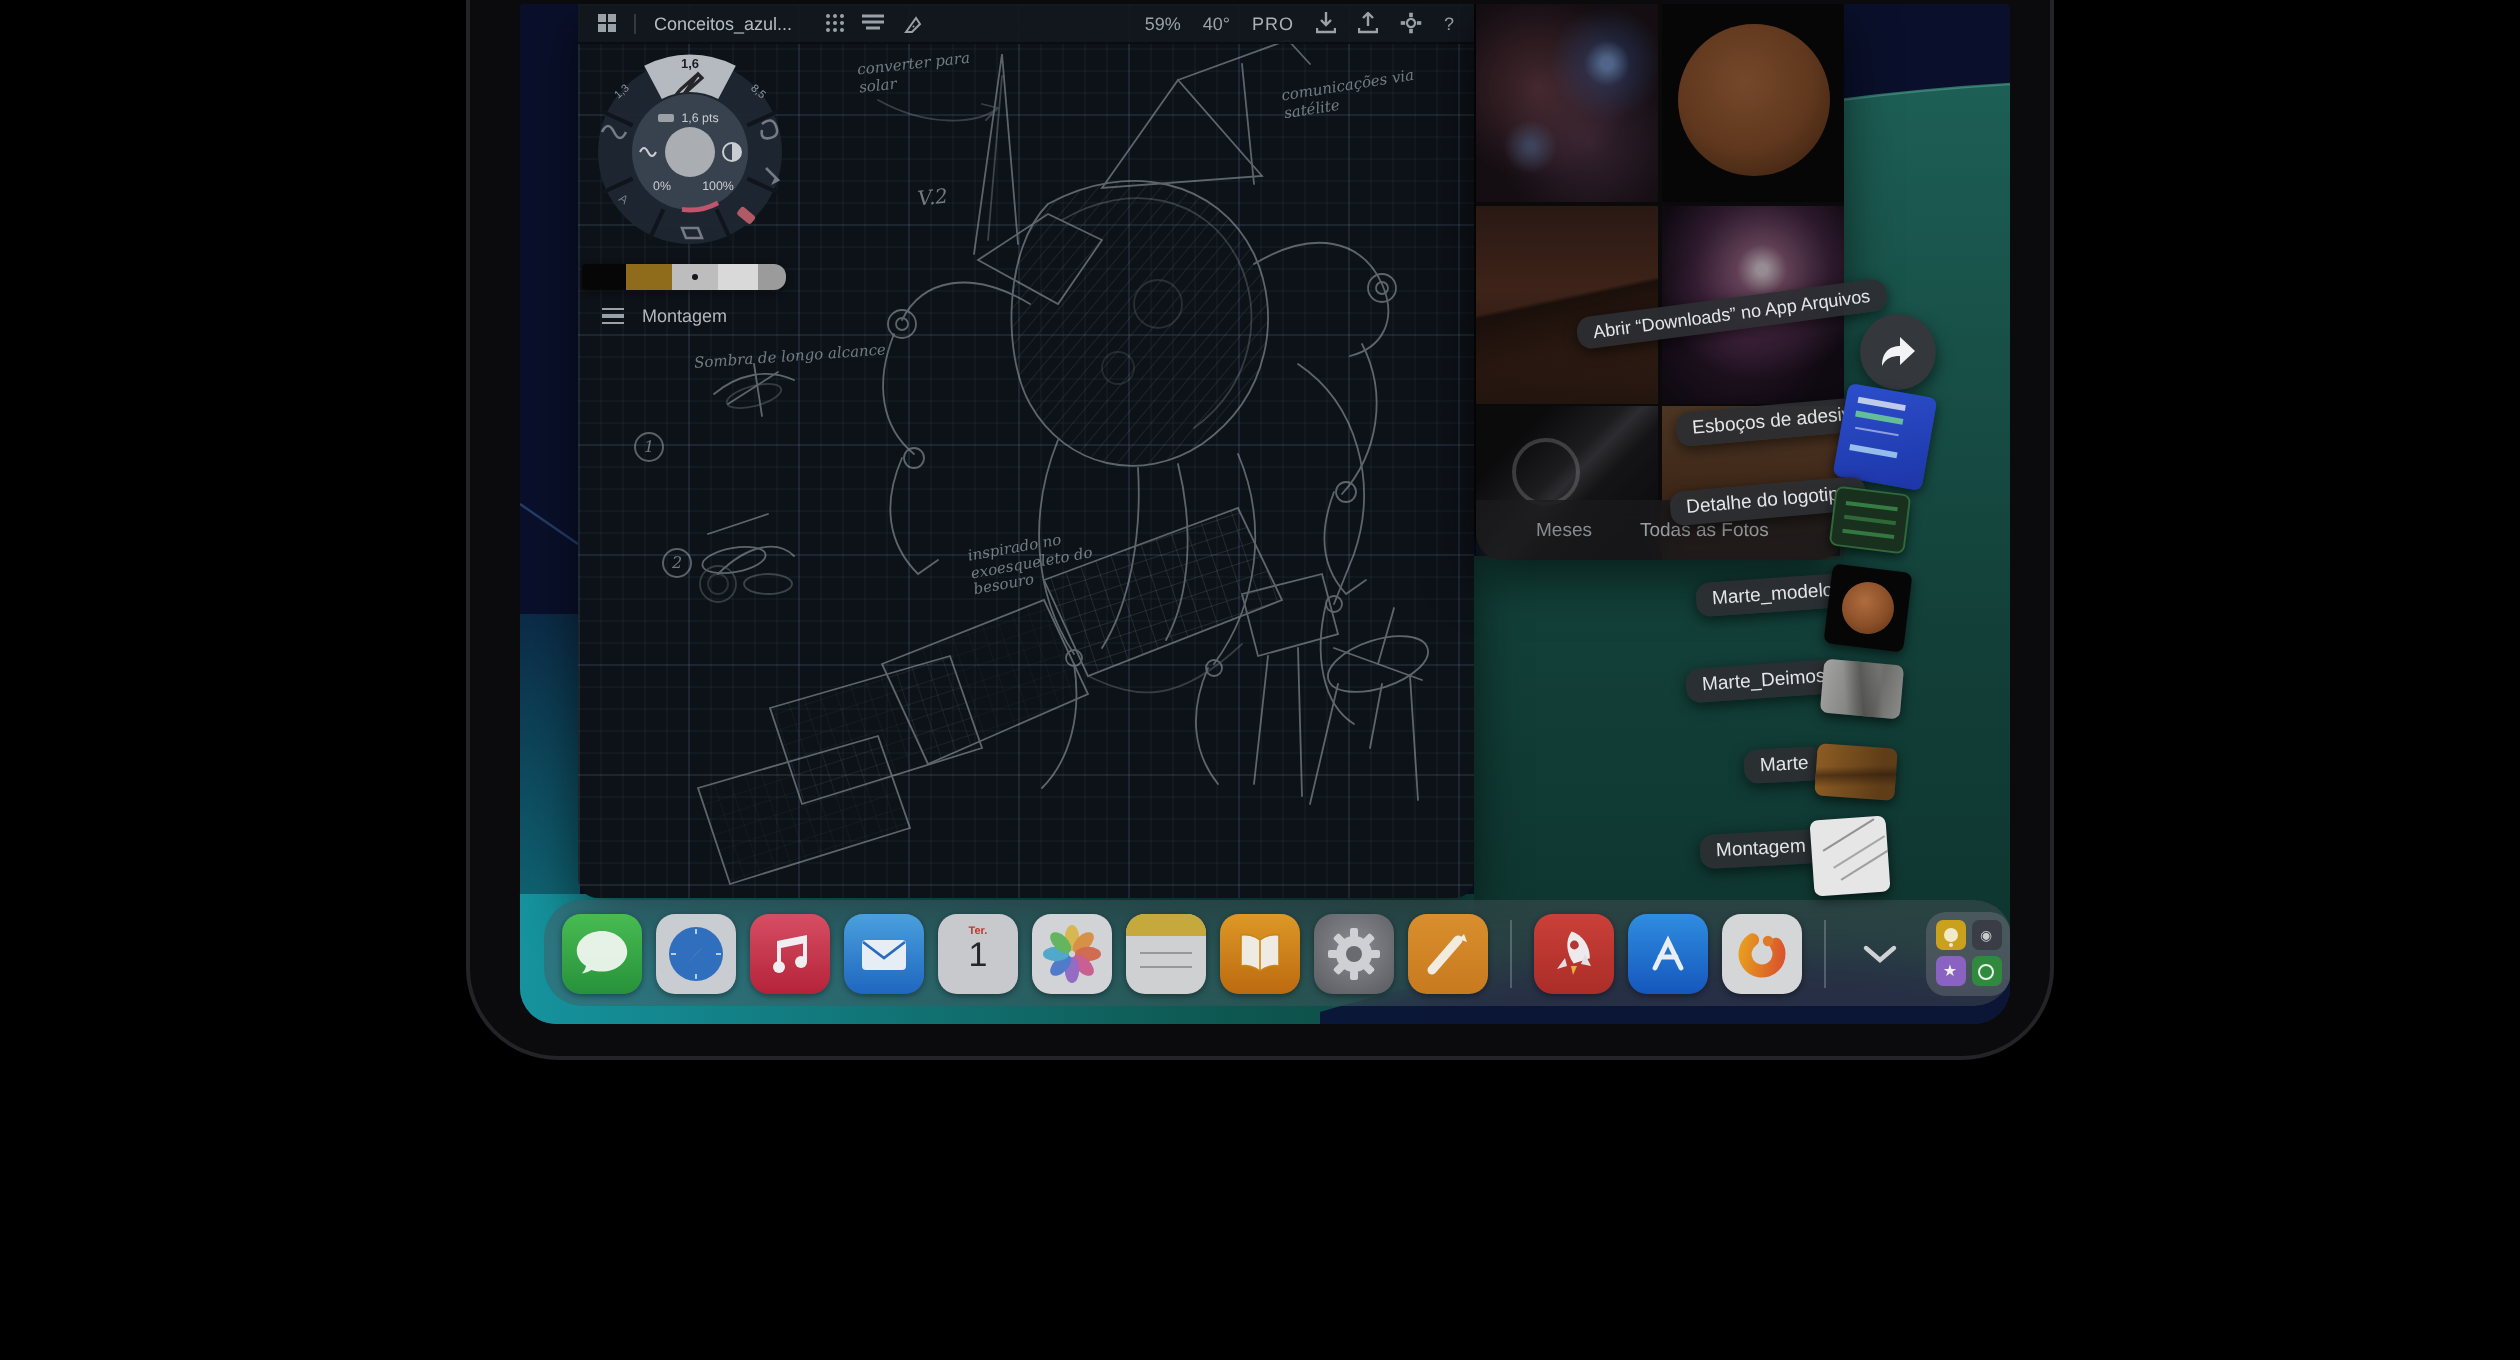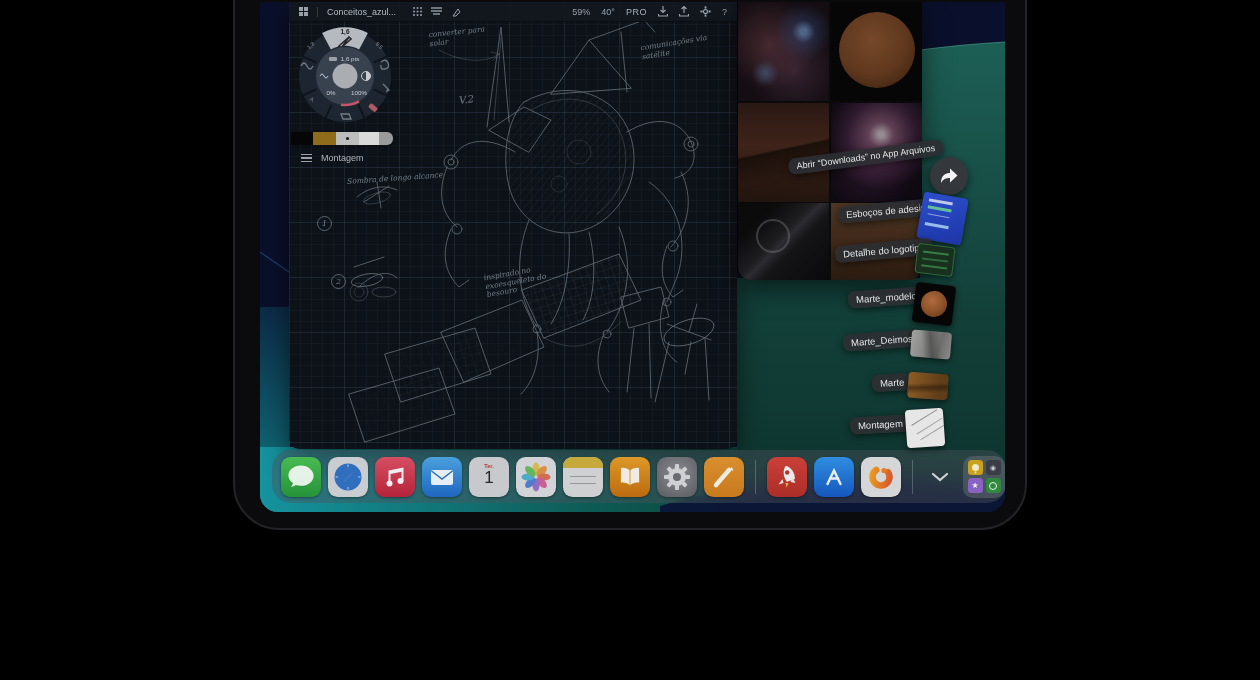--- a/index.html
+++ b/index.html
@@ -397,20 +397,24 @@
       <div class="win photos">
         <div class="pgrid">
           <div class="ph ph-flame"></div>
           <div class="ph ph-marsglobe"></div>
           <div class="ph ph-marssurface"></div>
           <div class="ph ph-orion"></div>
           <div class="ph ph-craft"></div>
           <div class="ph ph-desert"></div>
         </div>
         <div class="pdim"></div>
+        <div class="pbar">
+          <span class="ptab months">Meses</span>
+          <span class="ptab all">Todas as Fotos</span>
+        </div>
       </div>
 
       <div class="dock">
         <div class="app a-msg">
           <svg width="40" height="40">
               <path d="M20 8.5c-7 0-12.6 4.4-12.6 9.9 0 3.1 1.8 5.8 4.6 7.6-.3 1.5-1.1 2.8-2.2 3.8 1.8-.2 3.5-.9 4.9-1.8 1.6.5 3.4.8 5.3.8 7 0 12.6-4.4 12.6-9.9S27 8.5 20 8.5z" fill="#eef6ee" opacity="0.95"></path>
             </svg>
         </div>
         <div class="app a-safari">
           <svg width="40" height="40">

